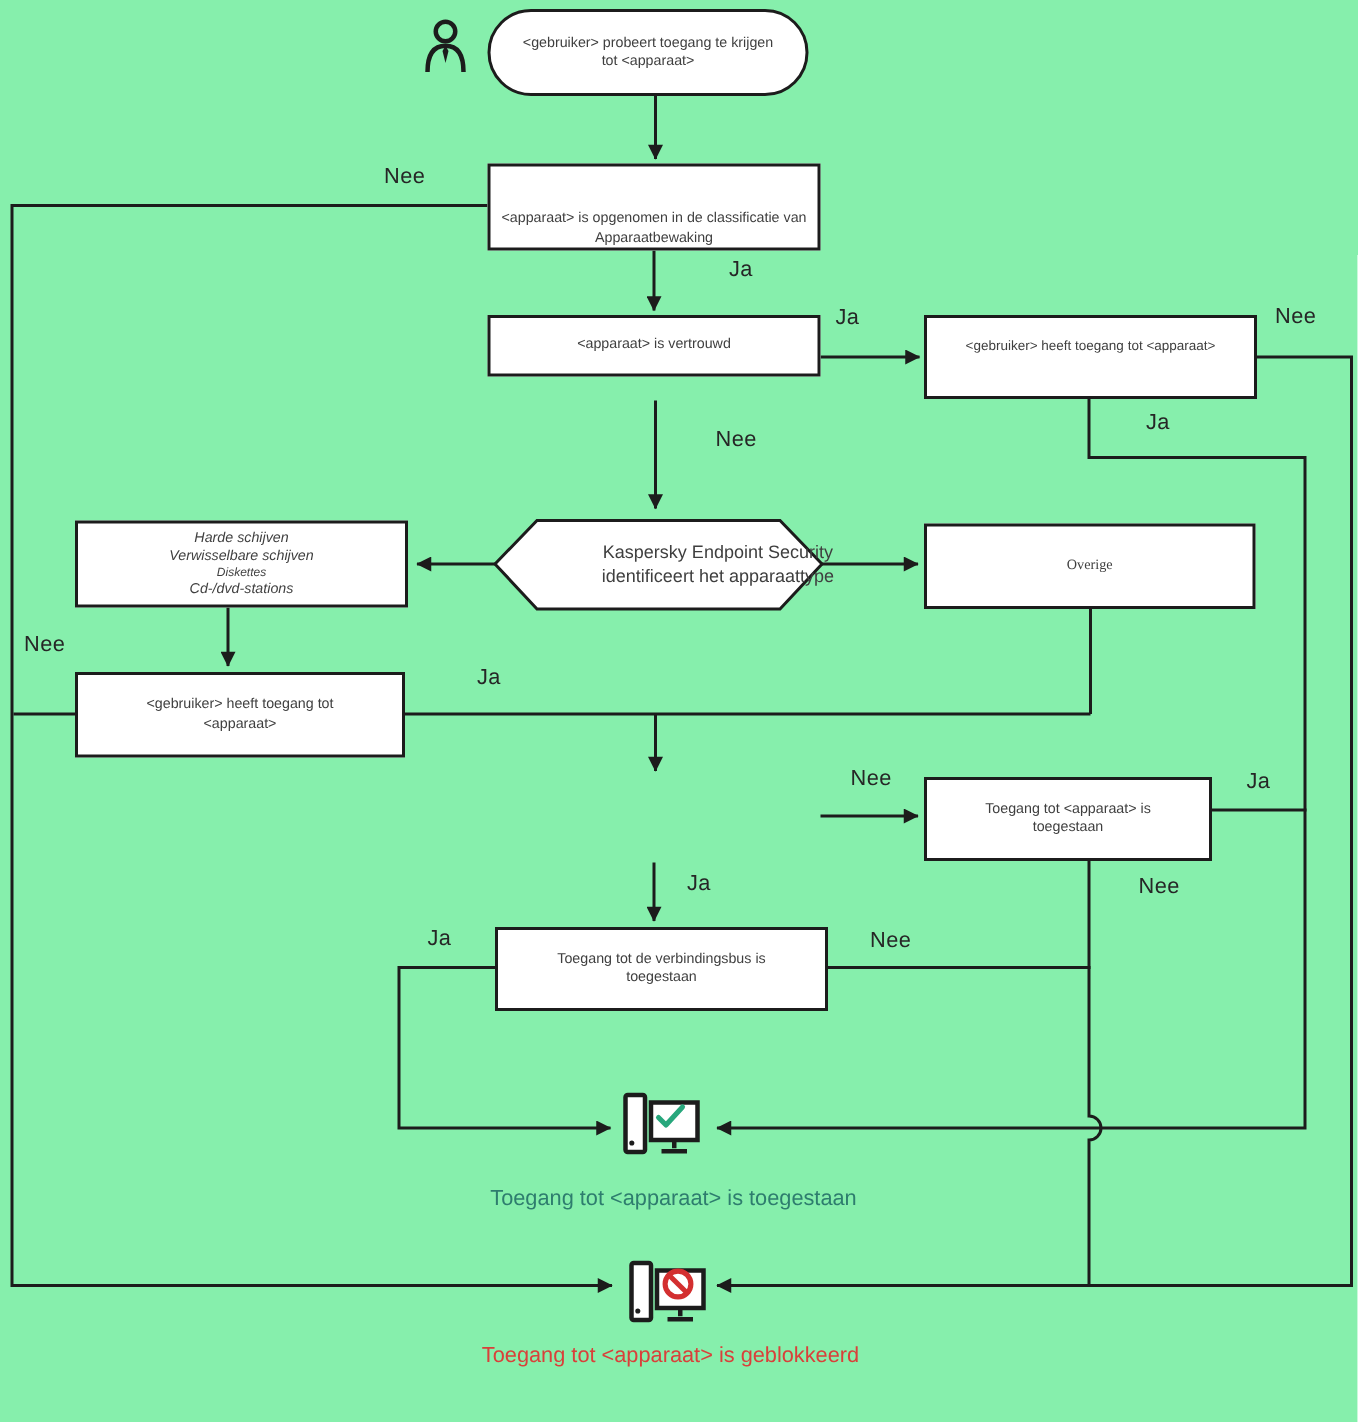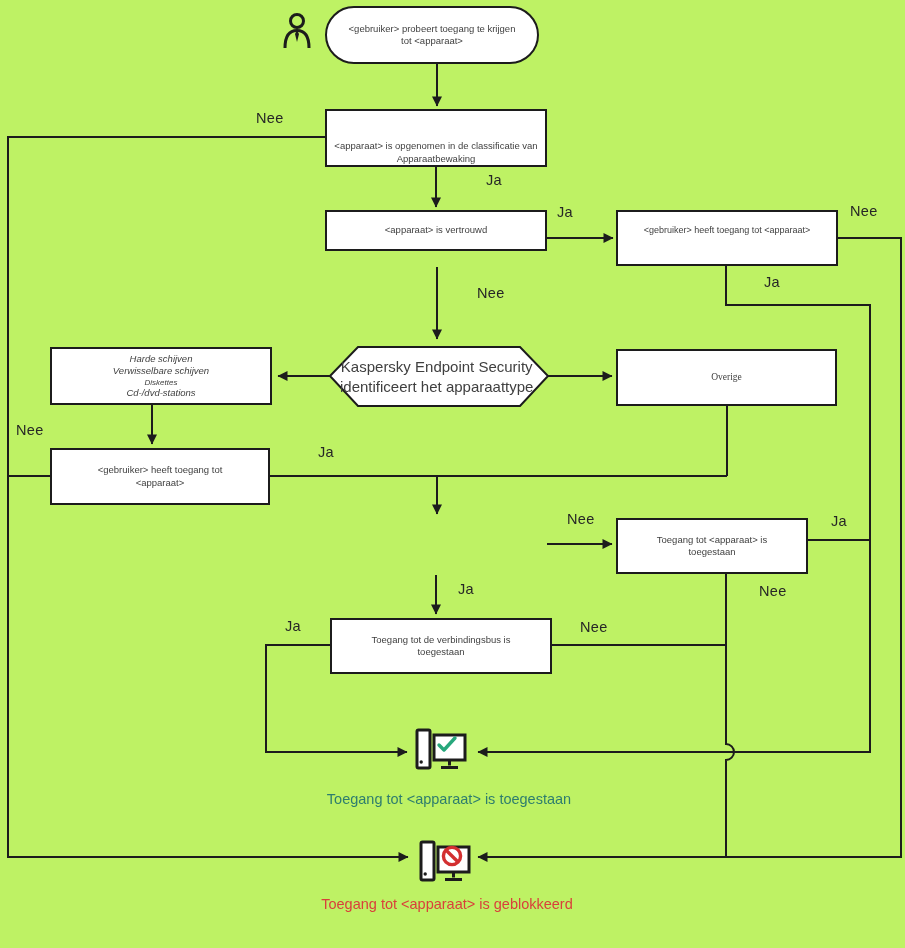--- a/index.html
+++ b/index.html
@@ -1,36 +1,36 @@
 <!DOCTYPE html>
 <html><head>
 <meta charset="utf-8">
 <style>
   html,body{margin:0;padding:0;background:#fff;}
   #canvas{
-    position:relative;width:905px;height:948px;background:#bef264;overflow:hidden;
+    position:relative;width:905px;height:948px;background:#86efac;overflow:hidden;
     font-family:"Liberation Sans",sans-serif;
     --line:#1c1c1c;
   }
   svg{display:block;}
   #wires{position:absolute;left:0;top:0;}
   .wire{stroke:var(--line);stroke-width:2;fill:none;}
   .ln-fill{fill:var(--line);}
   .hexfill{fill:#fff;stroke:var(--line);stroke-width:2;}
   .box{
     position:absolute;box-sizing:border-box;background:#fff;
     border:2px solid var(--line);
     display:flex;align-items:center;justify-content:center;
     text-align:center;font-size:9.5px;line-height:1.3;color:#3f3f3f;
   }
   .box .inner{display:block;}
   .stadium{border-radius:29px;border-width:2px;}
   .hextext{
-    position:absolute;display:flex;align-items:center;justify-content:flex-start;
-    text-align:center;font-size:15px;line-height:1.3;color:#3f3f3f;
+    position:absolute;display:flex;align-items:center;justify-content:flex-end;
+    text-align:center;font-size:12px;line-height:1.3;color:#3f3f3f;
   }
   .lbl{position:absolute;font-size:14.5px;color:#262626;letter-spacing:.3px;}
   .status{position:absolute;width:400px;text-align:center;font-size:14.5px;}
   #status-allowed{color:var(--allowed-text,#2e7d6e);}
   #status-blocked{color:var(--blocked-text,#d9403a);}
   .pc-stroke{stroke:var(--line);stroke-width:3;fill:none;}
   .pc-fill{fill:#fff;stroke:var(--line);stroke-width:3;}
   .check-mark{stroke:var(--check,#27a77c);stroke-width:3.4;fill:none;stroke-linecap:round;stroke-linejoin:round;}
   .prohibit-mark{stroke:var(--prohibited,#d32f30);stroke-width:3.4;fill:none;}
   .small-line{font-size:8px;}

